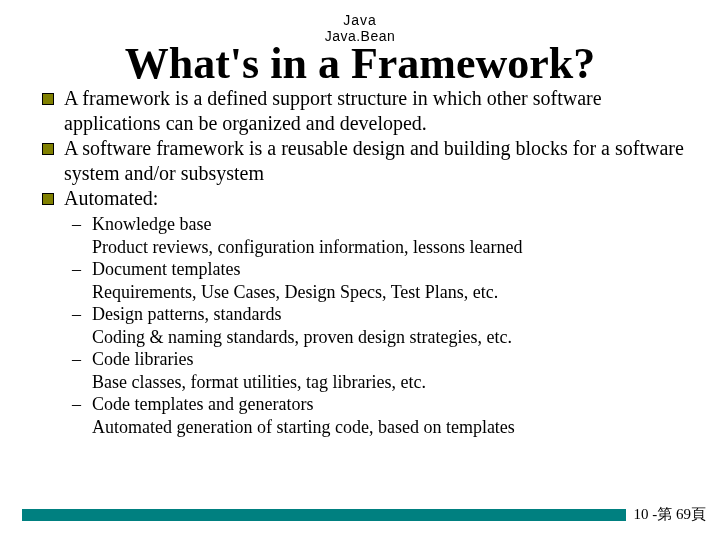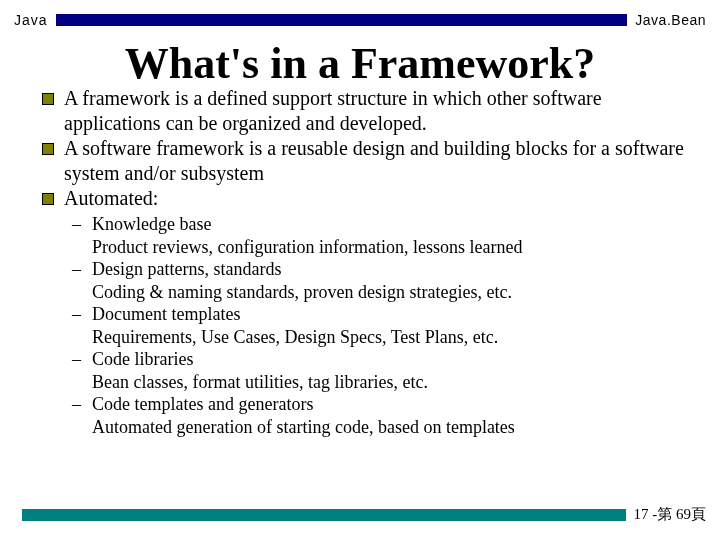--- a/index.html
+++ b/index.html
@@ -14,20 +14,21 @@
   }
 
   
   .header {
     position: absolute;
     top: 12px;
     left: 14px;
     right: 14px;
     display: flex;
     align-items: center;
+    flex-direction: column;
   }
   .header-left {
     font-family: "Arial", sans-serif;
     font-size: 14px;
     letter-spacing: 1px;
     white-space: nowrap;
   }
   .header-bar {
     flex: 1;
     height: 12px;
@@ -139,36 +140,36 @@
     <li><span>A framework is a defined support structure in which other software applications can be organized and developed.</span></li>
     <li><span>A software framework is a reusable design and building blocks for a software system and/or subsystem</span></li>
     <li>
       <span>Automated:</span>
       <ul class="sub">
         <li>
           <span>Knowledge base</span>
           <div class="sub-desc">Product reviews, configuration information, lessons learned</div>
         </li>
         <li>
+          <span>Document templates</span>
+          <div class="sub-desc">Requirements, Use Cases, Design Specs, Test Plans, etc.</div>
+        </li>
+        <li>
           <span>Design patterns, standards</span>
           <div class="sub-desc">Coding &amp; naming standards, proven design strategies, etc.</div>
         </li>
         <li>
-          <span>Document templates</span>
-          <div class="sub-desc">Requirements, Use Cases, Design Specs, Test Plans, etc.</div>
-        </li>
-        <li>
           <span>Code libraries</span>
-          <div class="sub-desc">Bean classes, format utilities, tag libraries, etc.</div>
+          <div class="sub-desc">Base classes, format utilities, tag libraries, etc.</div>
         </li>
         <li>
           <span>Code templates and generators</span>
           <div class="sub-desc">Automated generation of starting code, based on templates</div>
         </li>
       </ul>
     </li>
   </ul>
 </div>
 
 <div class="footer">
   <div class="footer-bar"></div>
-  <span class="footer-right">17 -第 69頁</span>
+  <span class="footer-right">10 -第 69頁</span>
 </div>
 
 </body></html>

